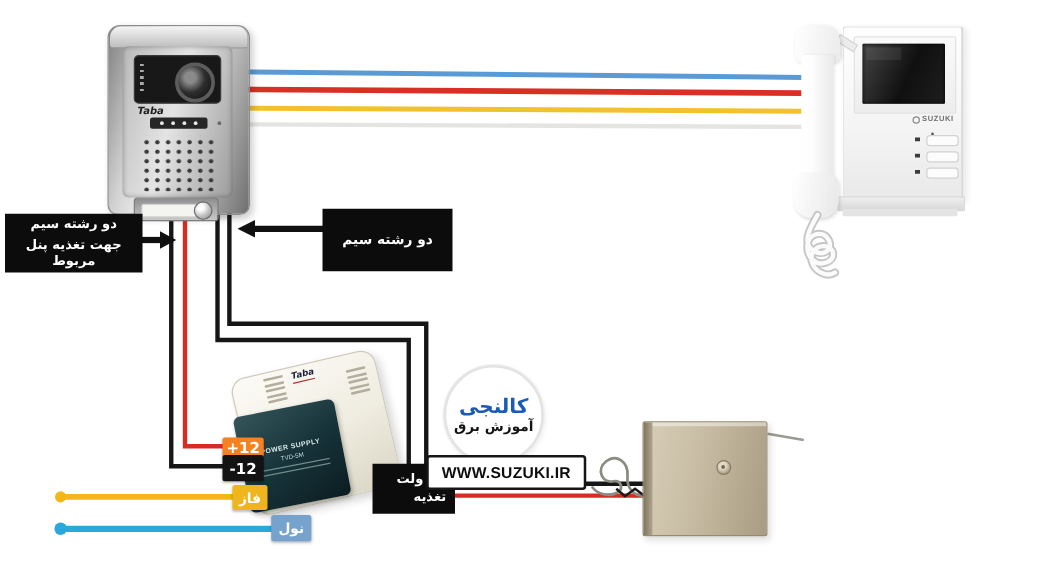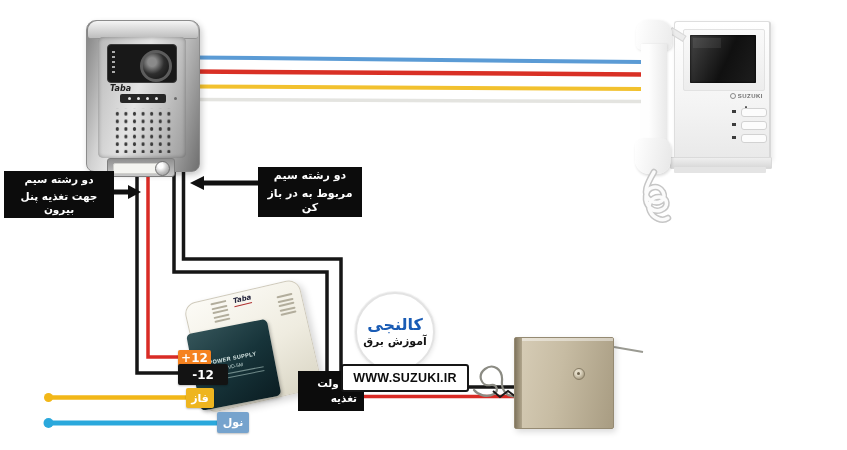--- a/index.html
+++ b/index.html
@@ -104,21 +104,21 @@
     display:flex;flex-direction:column;justify-content:center;gap:4px;text-align:center;line-height:1.25;}
   #c-left{left:4px;top:171px;width:110px;height:47px;font-size:10.5px;}
   #c-right{left:258px;top:167px;width:104px;height:50px;font-size:11px;}
   #c-ac{left:283px;top:371px;width:66px;height:40px;font-size:10.5px;text-align:right;
     padding-right:7px;box-sizing:border-box;gap:2px;margin-left:15px;}
 
   
   .term{position:absolute;color:#fff;font-weight:700;display:flex;align-items:center;justify-content:center;
     border-radius:2px;box-shadow:0 1px 2px rgba(0,0,0,.25);}
   #t-plus12{left:178px;top:350px;width:33px;height:16px;font-size:12px;background:#f58220;text-align:right;}
-  #t-minus12{left:178px;top:364px;width:50px;height:21px;font-size:12px;background:#131313;}
+  #t-minus12{left:178px;top:364px;width:33px;height:21px;font-size:12px;background:#131313;}
   #t-phase{left:186px;top:388px;width:28px;height:20px;font-size:11px;background:#eeb51f;}
   #t-neutral{left:217px;top:412px;width:32px;height:21px;font-size:11px;background:#76a3cd;}
 
   
   #logo-circle{position:absolute;left:355px;top:292px;width:76px;height:76px;border-radius:50%;
     background:#fff;border:2px solid #e3e3e3;box-shadow:0 0 0 1px #f1f1f1,1px 2px 4px rgba(0,0,0,.08);
     display:flex;flex-direction:column;align-items:center;justify-content:center;gap:3px;}
   .logo-title{font-size:16px;font-weight:800;color:#1a5cb5;direction:rtl;line-height:1;}
   .logo-sub{font-size:11px;font-weight:700;color:#141414;direction:rtl;line-height:1;}
   #url-box{position:absolute;left:341px;top:364px;width:124px;height:24px;background:#fff;
@@ -259,25 +259,24 @@
 
   <svg class="layer z3" width="847" height="450" viewBox="0 0 847 450">
     <line x1="113" y1="192" x2="128" y2="192" stroke="#101010" stroke-width="5"></line>
     <polygon points="128,185 141,192 128,199" fill="#101010"></polygon>
     <line x1="259" y1="183" x2="204" y2="183" stroke="#101010" stroke-width="5"></line>
     <polygon points="204,176 190,183 204,190" fill="#101010"></polygon>
   </svg>
 
   <div class="callout z4" id="c-left">
     <span>دو رشته سیم</span>
-    <span>جهت تغذیه پنل بیرون</span>
+    <span>جهت تغذیه پنل مربوط</span>
   </div>
   <div class="callout z4" id="c-right">
     <span>دو رشته سیم</span>
-    <span>مربوط به در باز کن</span>
   </div>
   <div class="callout z4" id="c-ac">
     <span>12 ولت</span>
     <span>تغذیه</span>
   </div>
 
   <div class="term z4" id="t-plus12">+12</div>
   <div class="term z4" id="t-minus12">-12</div>
   <div class="term z4" id="t-phase">فاز</div>
   <div class="term z4" id="t-neutral">نول</div>

